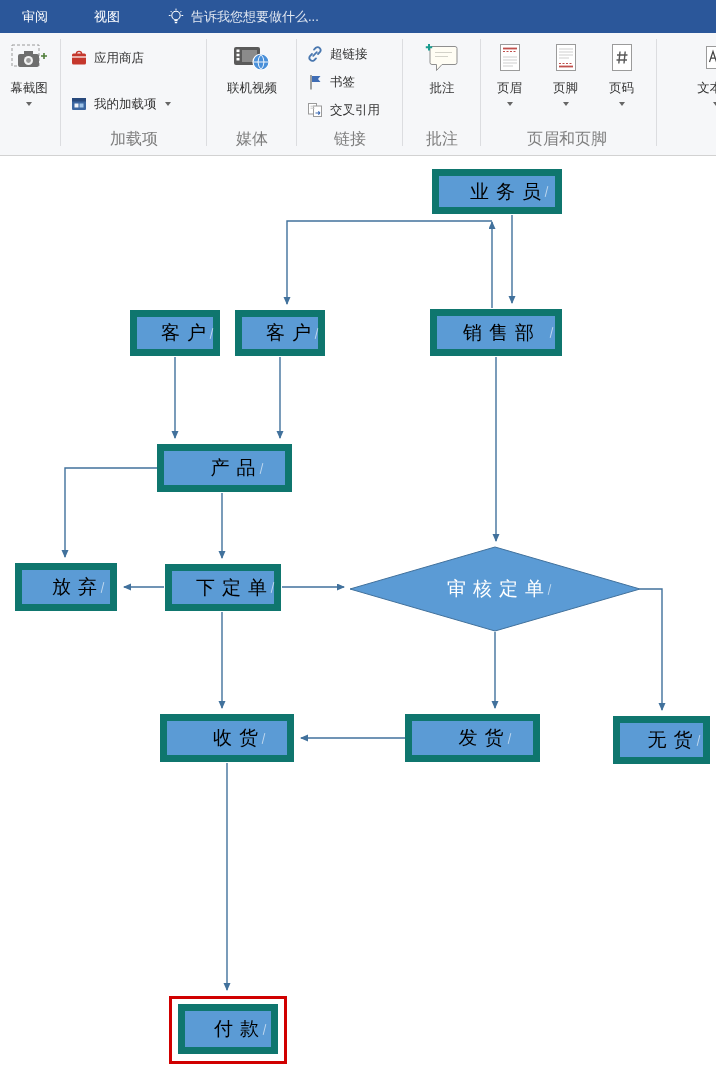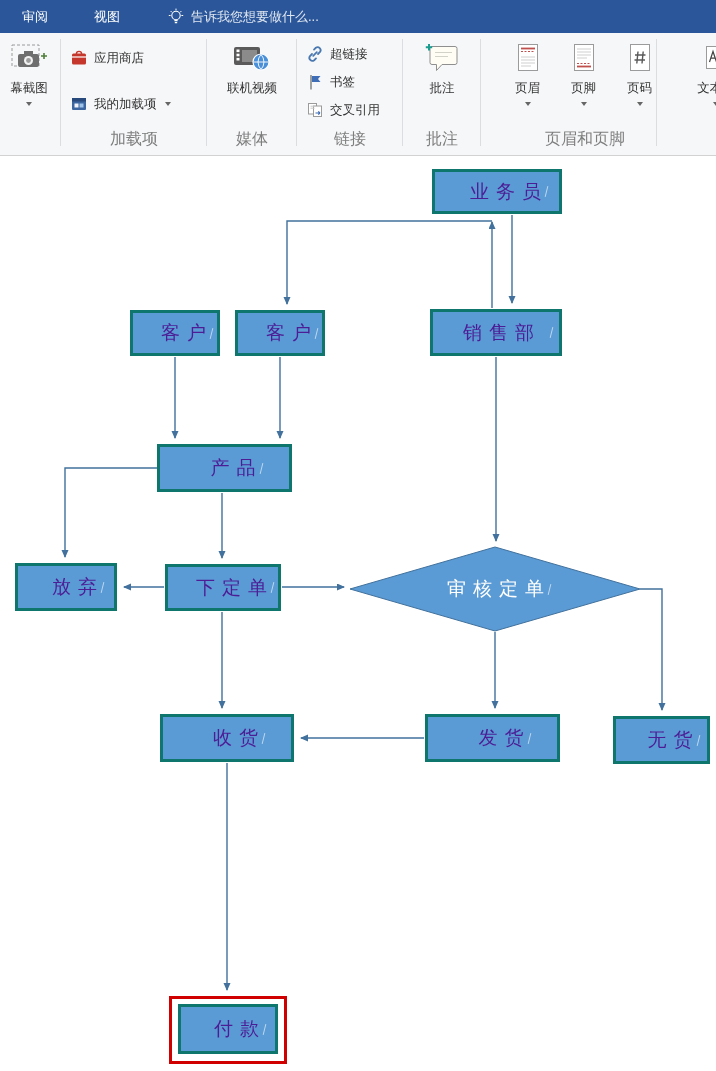--- a/index.html
+++ b/index.html
@@ -23,22 +23,22 @@
   .blabel { font-size:12.5px; color:#333; margin-top:1px; white-space:nowrap; }
   .caret { width:0; height:0; border-left:3.5px solid transparent; border-right:3.5px solid transparent; border-top:4px solid #666; display:inline-block; }
   .bigbtn .caret { margin-top:5px; }
   .smallbtn { position:absolute; left:8px; display:flex; align-items:center; gap:6px; height:26px; font-size:12.5px; color:#333; white-space:nowrap; }
   .smallbtn .caret { margin-left:2px; }
   .iconspan { display:inline-flex; align-items:center; justify-content:center; }
 
   
   .doc { position:relative; width:716px; height:915px; background:#fff; }
   .wires { position:absolute; left:0; top:0; }
-  .node { position:absolute; background:#5b9bd5; border:3px solid #0f766e;
-    color:#4c1d95; display:flex; align-items:center; justify-content:center;
+  .node { position:absolute; background:#5b9bd5; border:7px solid #0f766e;
+    color:#000000; display:flex; align-items:center; justify-content:center;
     font-size:19px; letter-spacing:7px; padding-left:23px; }
   .pmark { display:inline-block; width:0; height:11px; border-right:1.5px solid rgba(255,255,255,.6);
     transform:rotate(14deg); margin-left:-2px; }
   .diamond-label { position:absolute; left:375px; top:419px; width:240px; height:28px;
     color:#fff; display:flex; align-items:center; justify-content:center;
     font-size:19px; letter-spacing:7px; padding-left:7px; }
   .redbox { position:absolute; left:169px; top:840px; width:118px; height:68px;
     border:3px solid #d00000; }
 </style>
 </head>
@@ -172,21 +172,21 @@
             <path d="M10 9.5 h17 M10 13.5 h13" stroke="#d3d2c9" stroke-width="1.2"></path>
             <path d="M4 1 v6.4 M0.8 4.2 h6.4" stroke="#1a9c8f" stroke-width="2"></path>
           </svg>
         </span>
         <span class="blabel">批注</span>
       </div>
       <div class="glabel">批注</div>
     </div>
     <div class="vsep" style="left:480px;"></div>
 
-    <div class="rgroup" style="left:498px;width:174px;">
+    <div class="rgroup" style="left:480px;width:174px;">
       <div class="bigbtn" style="left:2px;right:auto;width:55px;">
         <span class="iconbox iconspan">
           <svg width="24" height="30" viewBox="0 0 24 30">
             <rect x="2.5" y="1.5" width="19" height="26" fill="#fff" stroke="#9b9b9b"></rect>
             <path d="M5 5.5 h14" stroke="#c0504d" stroke-width="1.8"></path>
             <path d="M5 8.5 h14" stroke="#c0504d" stroke-width="1" stroke-dasharray="2,1.5"></path>
             <path d="M5 14 h14 M5 17 h14 M5 20 h14 M5 23 h10" stroke="#cfcfcf" stroke-width="1"></path>
           </svg>
         </span>
         <span class="blabel">页眉</span>
@@ -290,21 +290,21 @@
         <span class="pmark"></span>
     </div>
     <div class="diamond-label">
       <span>审核定单</span>
         <span class="pmark"></span>
     </div>
     <div class="node" style="left:160px;top:558px;width:134px;height:48px;">
       <span>收货</span>
         <span class="pmark"></span>
     </div>
-    <div class="node" style="left:425px;top:558px;width:135px;height:48px;justify-content:center;">
+    <div class="node" style="left:405px;top:558px;width:135px;height:48px;justify-content:center;">
       <span>发货</span>
         <span class="pmark"></span>
     </div>
     <div class="node" style="left:613px;top:560px;width:97px;height:48px;">
       <span>无货</span>
         <span class="pmark"></span>
     </div>
 
     <div class="redbox"></div>
     <div class="node" style="left:178px;top:848px;width:100px;height:50px;">

